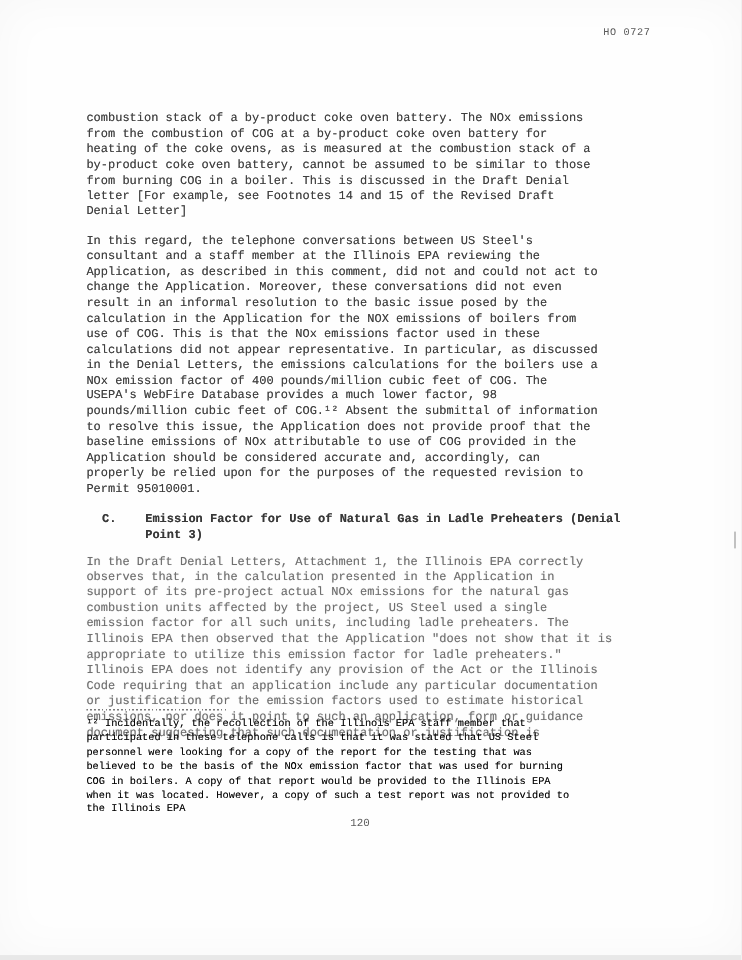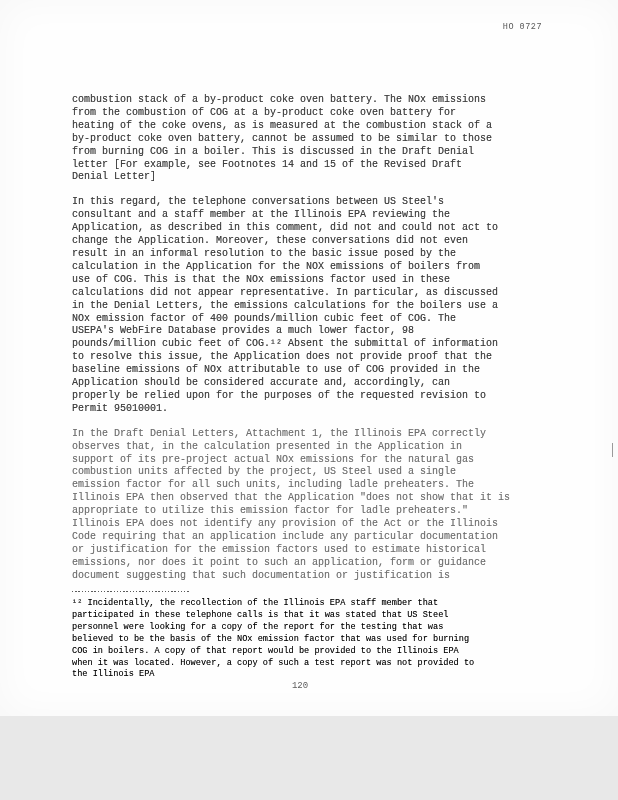--- a/index.html
+++ b/index.html
@@ -1,19 +1,19 @@
 <!DOCTYPE html>
 <html><head>
 <meta charset="utf-8">
 <style>
   html, body { margin: 0; padding: 0; background: #e8e8e8; }
   .page {
     position: relative;
     width: 618px;
-    height: 716px;
+    height: 796px;
     margin: 0 auto;
     background: #fefefe;
     overflow: hidden;
     font-family: "Liberation Mono", "DejaVu Sans Mono", monospace;
     box-shadow: inset 0 0 40px rgba(0,0,0,0.03);
   }
   .stamp {
     position: absolute;
     top: 22px;
     right: 76px;
@@ -121,20 +121,22 @@
 in the Denial Letters, the emissions calculations for the boilers use a
 NOx emission factor of 400 pounds/million cubic feet of COG. The
 USEPA's WebFire Database provides a much lower factor, 98
 pounds/million cubic feet of COG.¹² Absent the submittal of information
 to resolve this issue, the Application does not provide proof that the
 baseline emissions of NOx attributable to use of COG provided in the
 Application should be considered accurate and, accordingly, can
 properly be relied upon for the purposes of the requested revision to
 Permit 95010001.</p>
 
+    <p class="heading">C.    Emission Factor for Use of Natural Gas in Ladle Preheaters (Denial
+      Point 3)</p>
 
     <p class="para faded">In the Draft Denial Letters, Attachment 1, the Illinois EPA correctly
 observes that, in the calculation presented in the Application in
 support of its pre-project actual NOx emissions for the natural gas
 combustion units affected by the project, US Steel used a single
 emission factor for all such units, including ladle preheaters. The
 Illinois EPA then observed that the Application "does not show that it is
 appropriate to utilize this emission factor for ladle preheaters."
 Illinois EPA does not identify any provision of the Act or the Illinois
 Code requiring that an application include any particular documentation

